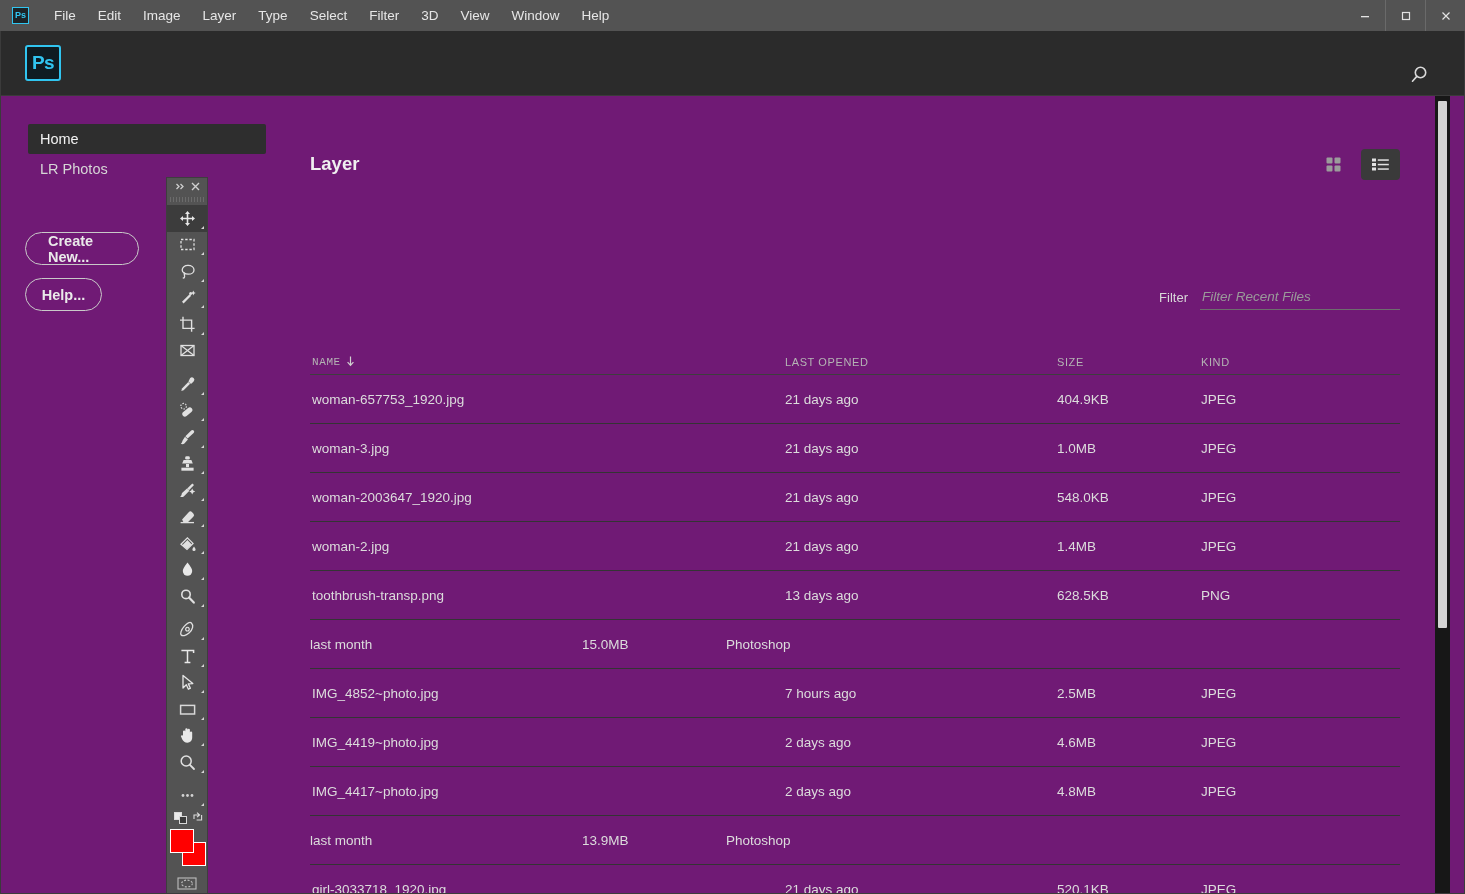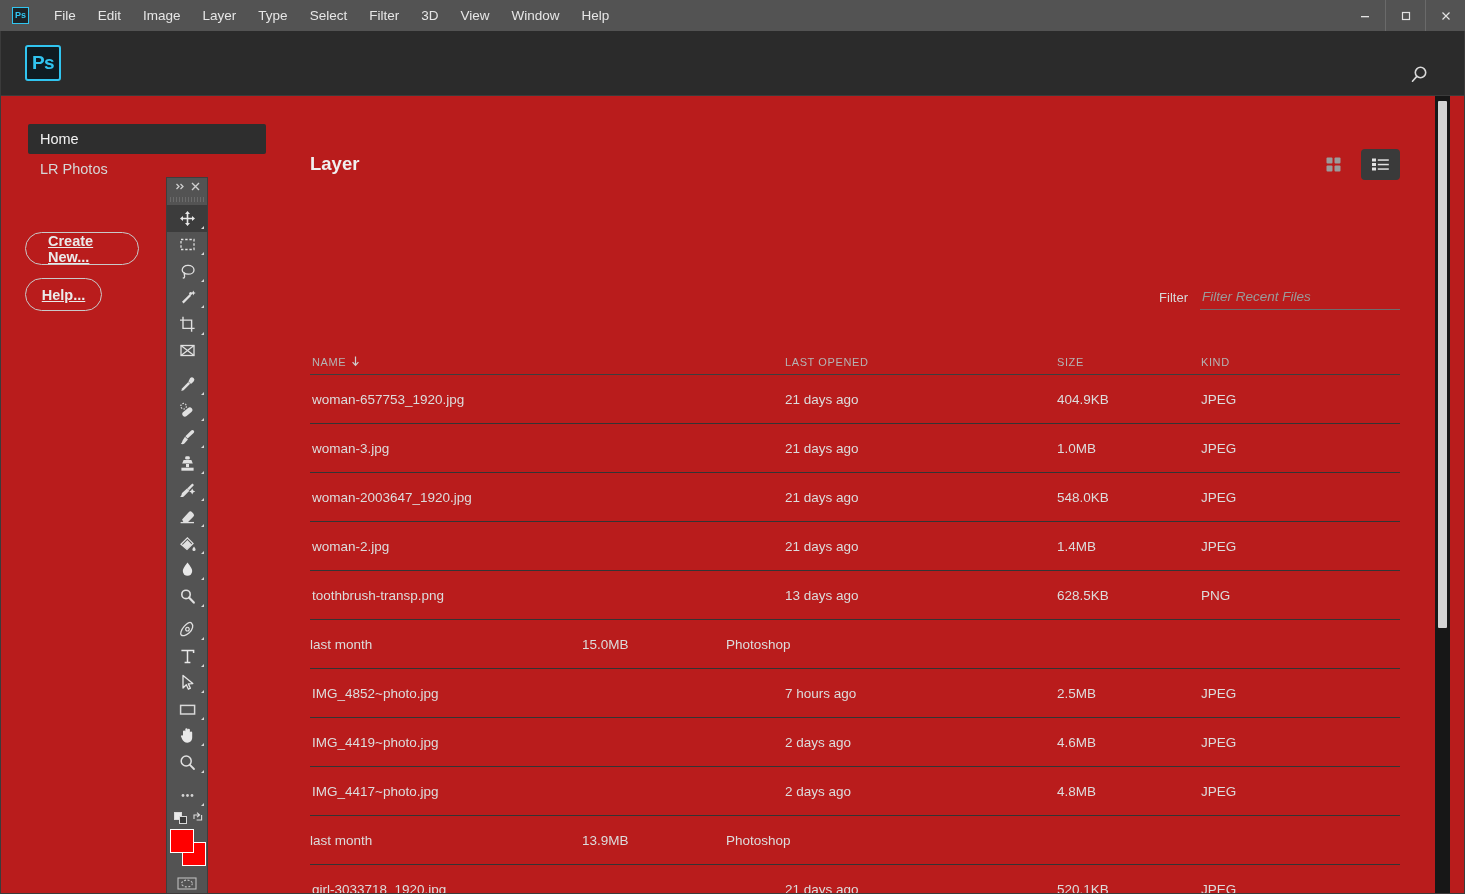--- a/index.html
+++ b/index.html
@@ -73,21 +73,21 @@
     width: 42px; height: 42px;
     transform: translateY(-50%);
     display: flex; align-items: center; justify-content: center;
     border-radius: 3px;
   }
 
   
   .body {
     position: absolute; top: 95px; left: 0;
     width: 1465px; height: 799px;
-    background: #b91c1c;
+    background: #701a75;
     border-top: 1px solid #3b3b3b;
   }
 
   
   .rail { position: absolute; left: 0; top: 0; width: 290px; height: 799px; }
   .nav-item {
     margin: 0 24px 0 28px;
     height: 30px;
     display: flex; align-items: center;
     padding-left: 12px;
@@ -100,21 +100,20 @@
 
   .pill {
     margin-left: 25px;
     height: 33px;
     border: 1.4px solid #c9c9c9;
     border-radius: 17px;
     color: #eaeaea;
     font-size: 14.5px; font-weight: bold;
     display: inline-flex; align-items: center; justify-content: center;
     padding: 0 22px;
-    text-decoration: underline;
   }
   .pill.create { margin-top: 48px; width: 114px; }
   .pill.open { margin-top: 13px; width: 77px; }
 
   
   .toolspanel {
     position: absolute;
     left: 166px; top: 81px;
     width: 42px; height: 718px;
     background: #535353;
@@ -205,21 +204,21 @@
   .row { display: flex; align-items: center; height: 49px; }
   .head.row { height: 26px; border-bottom: 1px solid #3e3e3e; }
   .row.data { border-bottom: 1px solid #343434; }
   .c-name { width: 475px; padding-left: 2px; }
   .c-open { width: 272px; }
   .c-size { width: 144px; }
   .c-kind { width: 199px; }
   .head .c-name, .head .c-open, .head .c-size, .head .c-kind {
     font-size: 11px; color: #b4b4b4; letter-spacing: 0.6px;
   }
-  .head .c-name { display: flex; align-items: center; gap: 5px; }
+  .head .c-name { display: flex; align-items: center; gap: 5px; font-family: Liberation Mono, monospace; }
   .data .c-name, .data .c-open, .data .c-size, .data .c-kind {
     font-size: 13.5px; color: #dcdcdc;
   }
 
   
   .sb-track {
     position: absolute; right: 0; top: 0;
     width: 15px; height: 799px; background: #171717;
   }
   .sb-thumb {

